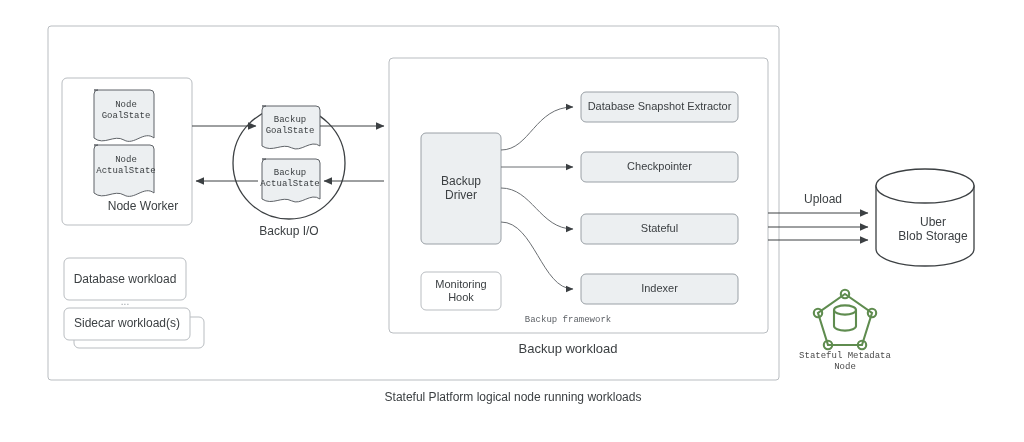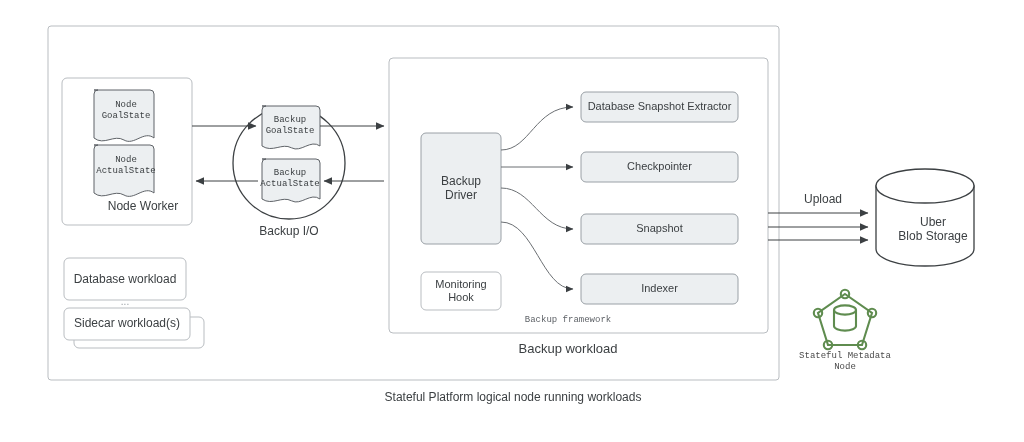--- a/index.html
+++ b/index.html
@@ -157,21 +157,21 @@
 ActualState</div>
   <div class="lbl lbl-12" style="left:234px; top:224px; width:110px;">Backup I/O</div>
 
   <div class="lbl lbl-12" style="left:421px; top:174px; width:80px;">Backup
 Driver</div>
   <div class="lbl lbl-11" style="left:421px; top:278px; width:80px;">Monitoring
 Hook</div>
 
   <div class="lbl lbl-11" style="left:581px; top:100px; width:157px;text-align:center;">Database Snapshot Extractor</div>
   <div class="lbl lbl-11" style="left:581px; top:160px; width:157px;">Checkpointer</div>
-  <div class="lbl lbl-11" style="left:581px; top:222px; width:157px;">Snapshot</div>
+  <div class="lbl lbl-11" style="left:581px; top:222px; width:157px;">Stateful</div>
   <div class="lbl lbl-11" style="left:581px; top:282px; width:157px;">Indexer</div>
 
   <div class="lbl lbl-9" style="left:468px; top:315px; width:200px; color:#5f6368;">Backup framework</div>
   <div class="lbl lbl-13" style="left:468px; top:341px; width:200px;">Backup workload</div>
 
   <div class="lbl lbl-12" style="left:795px; top:192px; width:56px;">Upload</div>
   <div class="lbl lbl-12" style="left:876px; top:215px; width:114px;">Uber
 Blob Storage</div>
   <div class="lbl lbl-9 gtext" style="left:790px; top:351px; width:110px;">Stateful Metadata
 Node</div>

